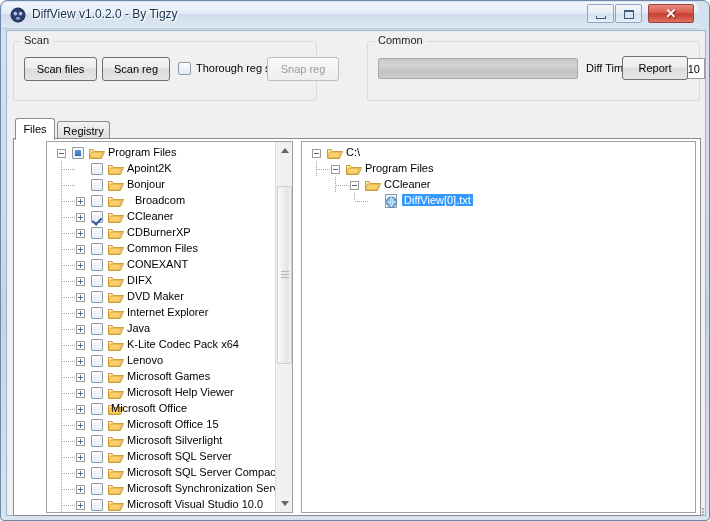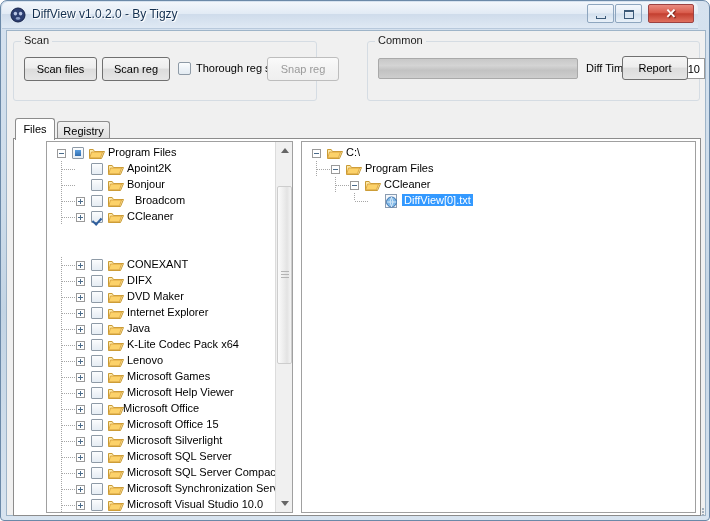--- a/index.html
+++ b/index.html
@@ -459,20 +459,42 @@
               <span class="dotline-v" style="left: 14px; top: 0px; height: 16px;"></span>
               <span class="dotline-h" style="left: 15px; top: 8px; width: 14px;"></span>
               <span class="exp plus" style="left: 29px;"></span>
               <span class="tcb checked" style="left: 44px;"></span>
               <span class="folder" style="left: 61px;"><svg width="16" height="13" viewBox="0 0 16 13">
                   <path d="M0.5 2.5 L0.5 11.5 L12.5 11.5 L15.5 4.5 L5.5 4.5 L4.2 2.5 Z" fill="#fde9a8" stroke="#c99a34" stroke-width="1" stroke-linejoin="round"></path>
                   <path d="M2.5 5.0 L13.6 5.0 L11.4 10.8 L0.8 10.8 Z" fill="#fcd26a" stroke="#d9a441" stroke-width="0.9" stroke-linejoin="round"></path>
                 </svg></span>
               <span class="label" style="left: 80px;">CCleaner</span>
             </div>
+            <div class="row" style="top: 83px; position: absolute; left: 0px; right: 0px;">
+              <span class="dotline-v" style="left: 14px; top: 0px; height: 16px;"></span>
+              <span class="dotline-h" style="left: 15px; top: 8px; width: 14px;"></span>
+              <span class="exp plus" style="left: 29px;"></span>
+              <span class="tcb" style="left: 44px;"></span>
+              <span class="folder" style="left: 61px;"><svg width="16" height="13" viewBox="0 0 16 13">
+                  <path d="M0.5 2.5 L0.5 11.5 L12.5 11.5 L15.5 4.5 L5.5 4.5 L4.2 2.5 Z" fill="#fde9a8" stroke="#c99a34" stroke-width="1" stroke-linejoin="round"></path>
+                  <path d="M2.5 5.0 L13.6 5.0 L11.4 10.8 L0.8 10.8 Z" fill="#fcd26a" stroke="#d9a441" stroke-width="0.9" stroke-linejoin="round"></path>
+                </svg></span>
+              <span class="label" style="left: 80px;">CDBurnerXP</span>
+            </div>
+            <div class="row" style="top: 99px; position: absolute; left: 0px; right: 0px;">
+              <span class="dotline-v" style="left: 14px; top: 0px; height: 16px;"></span>
+              <span class="dotline-h" style="left: 15px; top: 8px; width: 14px;"></span>
+              <span class="exp plus" style="left: 29px;"></span>
+              <span class="tcb" style="left: 44px;"></span>
+              <span class="folder" style="left: 61px;"><svg width="16" height="13" viewBox="0 0 16 13">
+                  <path d="M0.5 2.5 L0.5 11.5 L12.5 11.5 L15.5 4.5 L5.5 4.5 L4.2 2.5 Z" fill="#fde9a8" stroke="#c99a34" stroke-width="1" stroke-linejoin="round"></path>
+                  <path d="M2.5 5.0 L13.6 5.0 L11.4 10.8 L0.8 10.8 Z" fill="#fcd26a" stroke="#d9a441" stroke-width="0.9" stroke-linejoin="round"></path>
+                </svg></span>
+              <span class="label" style="left: 80px;">Common Files</span>
+            </div>
             <div class="row" style="top: 115px; position: absolute; left: 0px; right: 0px;">
               <span class="dotline-v" style="left: 14px; top: 0px; height: 16px;"></span>
               <span class="dotline-h" style="left: 15px; top: 8px; width: 14px;"></span>
               <span class="exp plus" style="left: 29px;"></span>
               <span class="tcb" style="left: 44px;"></span>
               <span class="folder" style="left: 61px;"><svg width="16" height="13" viewBox="0 0 16 13">
                   <path d="M0.5 2.5 L0.5 11.5 L12.5 11.5 L15.5 4.5 L5.5 4.5 L4.2 2.5 Z" fill="#fde9a8" stroke="#c99a34" stroke-width="1" stroke-linejoin="round"></path>
                   <path d="M2.5 5.0 L13.6 5.0 L11.4 10.8 L0.8 10.8 Z" fill="#fcd26a" stroke="#d9a441" stroke-width="0.9" stroke-linejoin="round"></path>
                 </svg></span>
               <span class="label" style="left: 80px;">CONEXANT</span>
@@ -567,21 +589,21 @@
             </div>
             <div class="row" style="top: 259px; position: absolute; left: 0px; right: 0px;">
               <span class="dotline-v" style="left: 14px; top: 0px; height: 16px;"></span>
               <span class="dotline-h" style="left: 15px; top: 8px; width: 14px;"></span>
               <span class="exp plus" style="left: 29px;"></span>
               <span class="tcb" style="left: 44px;"></span>
               <span class="folder" style="left: 61px;"><svg width="16" height="13" viewBox="0 0 16 13">
                   <path d="M0.5 2.5 L0.5 11.5 L12.5 11.5 L15.5 4.5 L5.5 4.5 L4.2 2.5 Z" fill="#fde9a8" stroke="#c99a34" stroke-width="1" stroke-linejoin="round"></path>
                   <path d="M2.5 5.0 L13.6 5.0 L11.4 10.8 L0.8 10.8 Z" fill="#fcd26a" stroke="#d9a441" stroke-width="0.9" stroke-linejoin="round"></path>
                 </svg></span>
-              <span class="label" style="left: 76px; text-align: center;">Microsoft Office</span>
+              <span class="label" style="left: 64px; text-align: center;">Microsoft Office</span>
             </div>
             <div class="row" style="top: 275px; position: absolute; left: 0px; right: 0px;">
               <span class="dotline-v" style="left: 14px; top: 0px; height: 16px;"></span>
               <span class="dotline-h" style="left: 15px; top: 8px; width: 14px;"></span>
               <span class="exp plus" style="left: 29px;"></span>
               <span class="tcb" style="left: 44px;"></span>
               <span class="folder" style="left: 61px;"><svg width="16" height="13" viewBox="0 0 16 13">
                   <path d="M0.5 2.5 L0.5 11.5 L12.5 11.5 L15.5 4.5 L5.5 4.5 L4.2 2.5 Z" fill="#fde9a8" stroke="#c99a34" stroke-width="1" stroke-linejoin="round"></path>
                   <path d="M2.5 5.0 L13.6 5.0 L11.4 10.8 L0.8 10.8 Z" fill="#fcd26a" stroke="#d9a441" stroke-width="0.9" stroke-linejoin="round"></path>
                 </svg></span>

